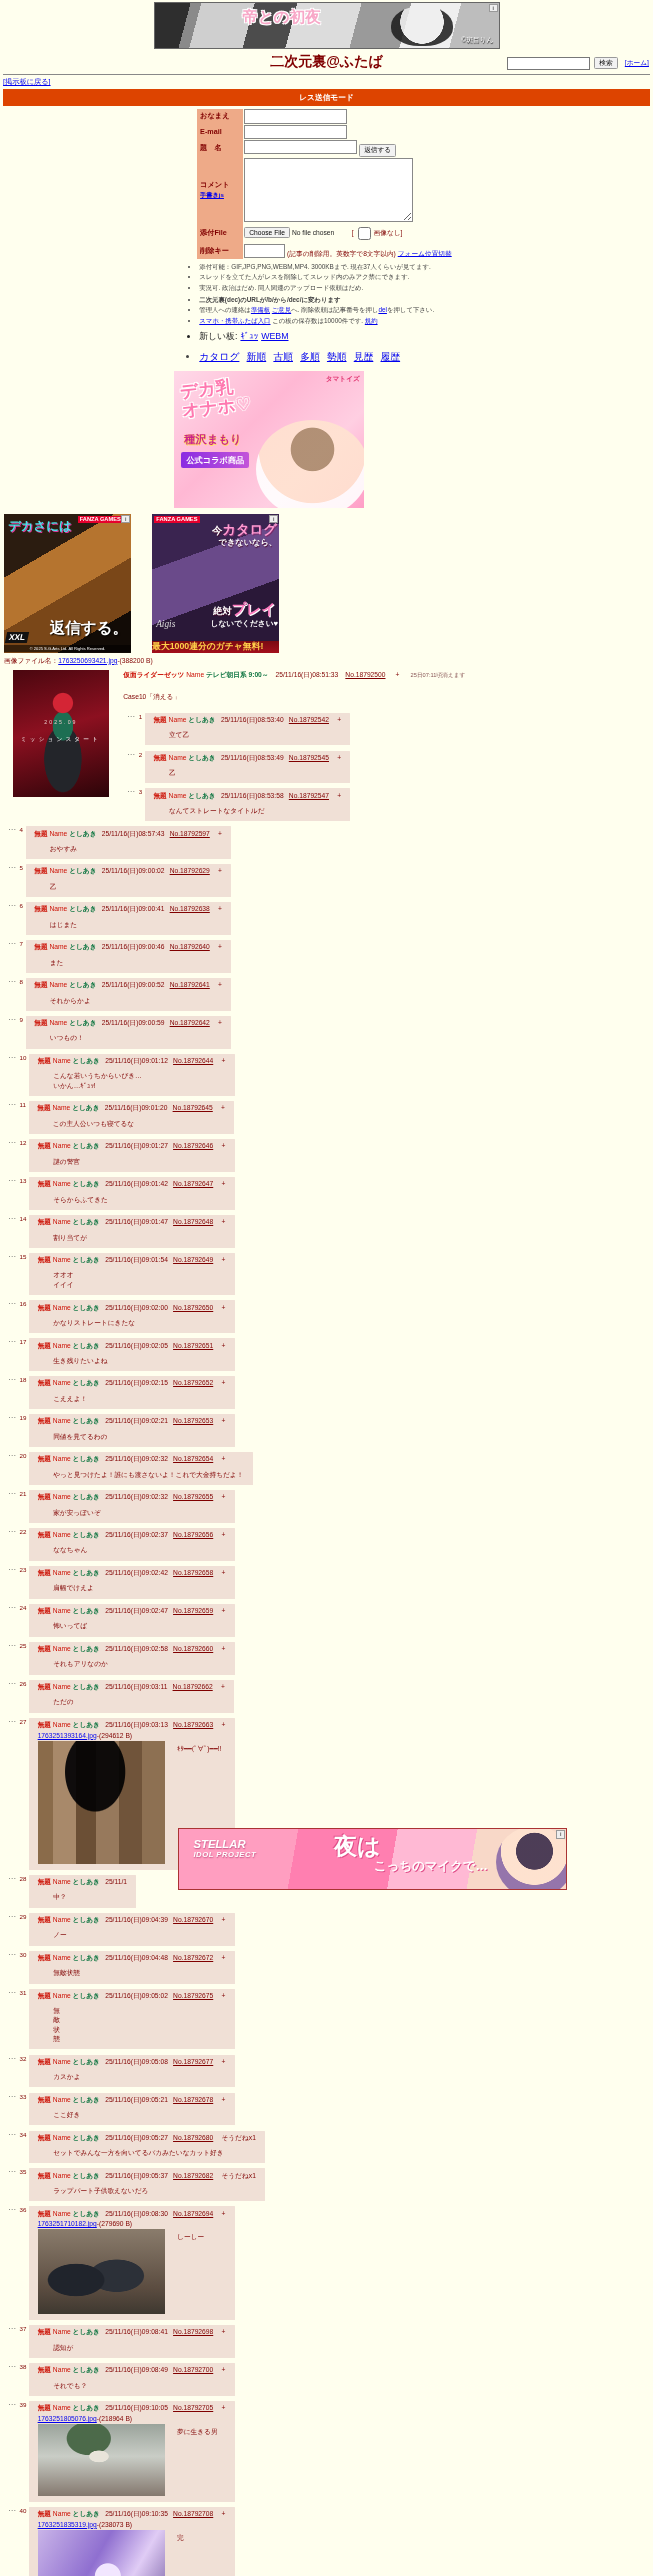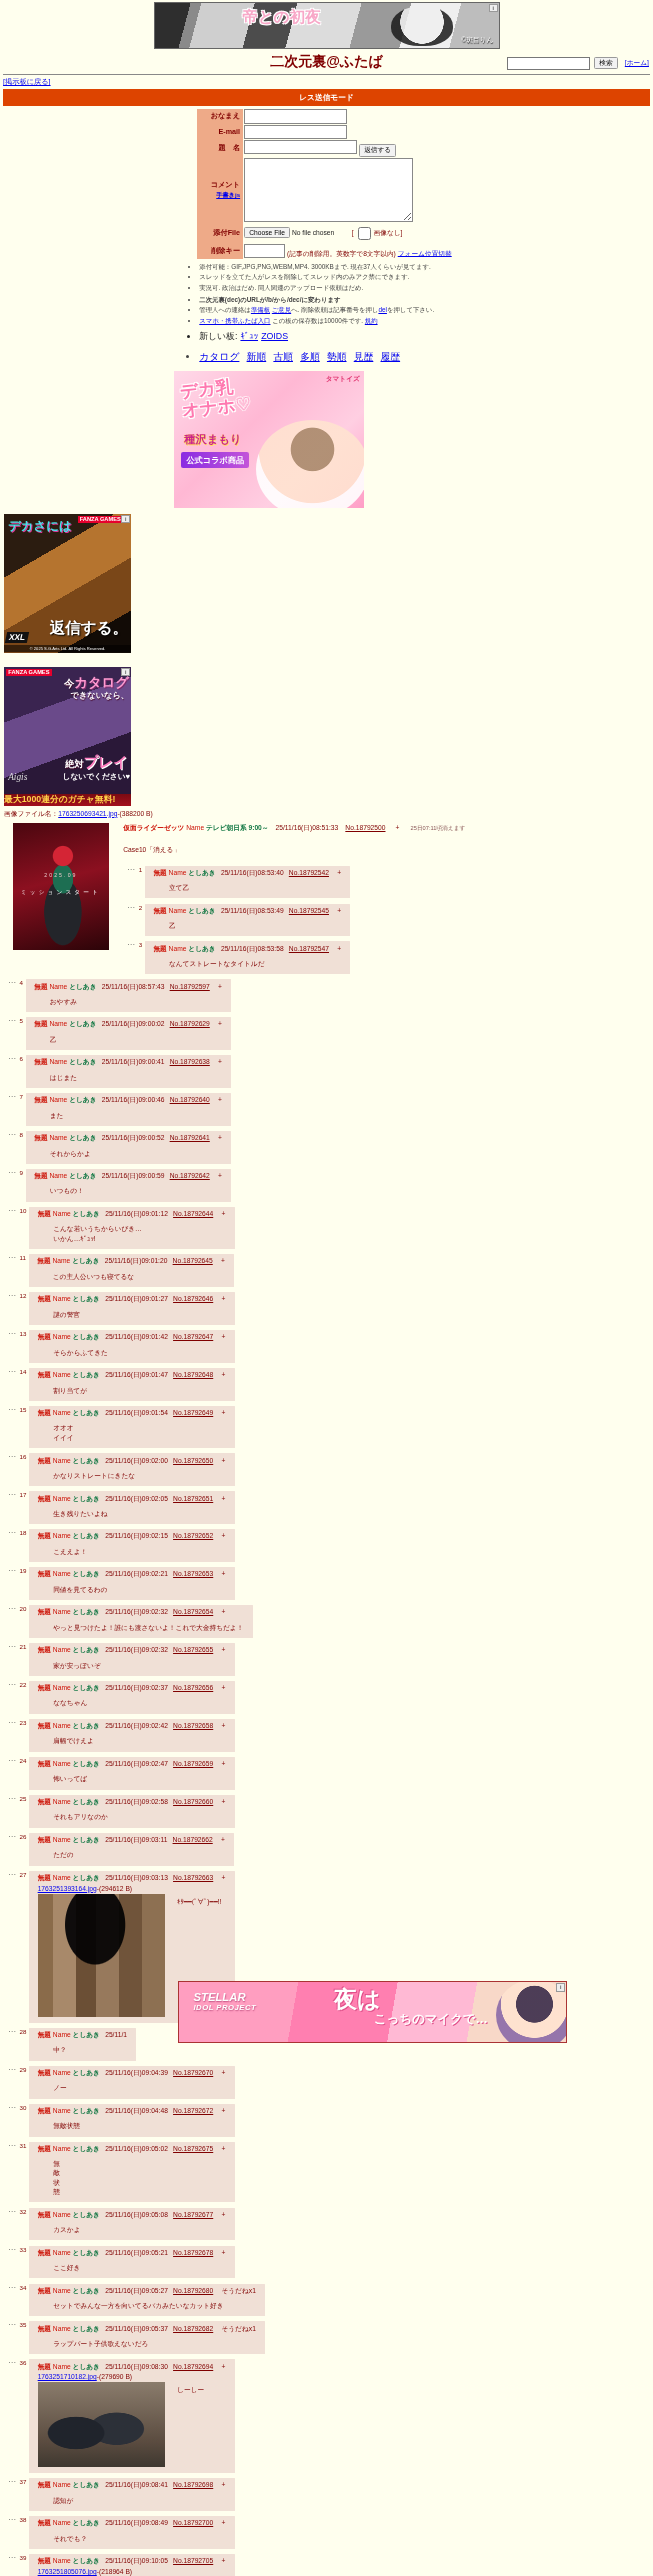--- a/index.html
+++ b/index.html
@@ -28,21 +28,21 @@
   .searchbox input{width:77px;height:9.3px;border:0.5px solid #777;background:#fff;vertical-align:middle;}
   .searchbox button{margin-left:2.1px;font-size:6.7px;padding:0.5px 4.1px;vertical-align:middle;background:#f2f2f2;border:0.5px solid #999;border-radius:1.5px;}
   hr{border:none;border-top:0.5px solid #888;margin:2.1px 3.1px;}
   .backlink{margin:1px 0 2.1px 3.1px;font-size:7.2px;}
   .modebar{background:#DD4400;color:#fff;font-weight:bold;text-align:center;font-size:7.7px;
     padding:3.1px 0;margin:1px 3.1px;}
   
   .formwrap{margin:3.1px 0 0 197px;}
   .ftable{border-collapse:collapse;}
   .ftable td{padding:0.5px 1px;vertical-align:top;}
-  .flabel{background:#EEAA88;color:#800000;font-weight:bold;text-align:right;width:40px;
+  .flabel{background:#EEAA88;color:#800000;font-weight:bold;text-align:left;width:40px;
     font-size:7.2px;padding:2.1px 3.1px !important;vertical-align:middle !important;margin-left:30px;}
   .ftable input[type=text],.ftable input[type=password]{border:0.5px solid #888;height:10.3px;background:#fff;}
   .in-name{width:97px;} .in-subj{width:107px;} .in-del{width:35px;}
   .ftable textarea{width:163px;height:58px;border:0.5px solid #888;background:#fff;resize:both;}
   .btn{font-size:6.7px;background:#f2f2f2;border:0.5px solid #999;border-radius:1.5px;padding:1px 4.1px;}
   .fnote{color:#800000;font-size:6.7px;}
   .tegaki{font-size:6.2px;}
   .delcell{width:289px;font-size:6.7px;color:#800000;}
   
   ul.notices,ul.boards,ul.catalog{margin:4.1px 0 0 190px;padding-left:9.3px;color:#444;}
@@ -57,21 +57,21 @@
     background:linear-gradient(135deg,#ffd9e8,#ffb8d4 40%,#ffcfe2 70%,#ff9ec6);overflow:hidden;}
   .tama .big{position:absolute;left:7.2px;top:7.2px;font-size:17.5px;font-weight:bold;color:#ff79b0;
     text-shadow:1px 1px 0 #fff,-1px -1px 0 #fff,1px -1px 0 #fff,-1px 1px 0 #fff;transform:rotate(-6deg);line-height:1.1;}
   .tama .chara{position:absolute;left:10.3px;top:61px;font-size:11.3px;font-weight:bold;color:#cc2090;
     text-shadow:0.5px 0.5px 0 #ffe355,-0.5px -0.5px 0 #ffe355;}
   .tama .badge{position:absolute;left:7.2px;top:81px;background:linear-gradient(90deg,#8a2be2,#c355d9);
     color:#fff;font-size:8.2px;font-weight:bold;padding:2.1px 5.2px;border-radius:2.1px;}
   .tama .brand{position:absolute;right:4.1px;top:3.1px;font-size:6.7px;font-weight:bold;color:#e0336f;}
   .tama .girl{position:absolute;right:-5.2px;bottom:-9.3px;width:113px;height:98px;border-radius:50%;
     background:radial-gradient(circle at 50% 30%,#a98a6a 0 24%,#ffe3d0 25% 60%,#fff 61%);opacity:.9;}
-  .adrow{margin:5.2px 0 0 4.1px;display:flex;gap:14px;flex-direction:column;}
+  .adrow{margin:5.2px 0 0 4.1px;display:flex;gap:21px;}
   .fz{position:relative;width:127px;height:139px;overflow:hidden;}
   .fz-l{background:linear-gradient(150deg,#2b1c10 0 30%,#b5742f 30% 55%,#7a4718 55% 80%,#120b06 80%);}
   .fz-r{background:linear-gradient(160deg,#3a2450 0 30%,#6a4a8a 30% 60%,#2a1838 60%);}
   .fz .logo{position:absolute;font-size:5.7px;font-weight:bold;color:#fff;background:#e6002d;padding:0.5px 2.1px;}
   .fz-l .logo{right:8.2px;top:2.1px;} .fz-r .logo{left:2.1px;top:2.1px;}
   .fz-l .t1{position:absolute;left:4.1px;top:4.1px;font-size:12.4px;font-weight:bold;color:#49e0e8;
     text-shadow:1px 1px 0 #e23a9a;}
   .fz-l .t2{position:absolute;right:3.1px;bottom:13.4px;font-size:15.5px;font-weight:bold;color:#fff;
     text-shadow:1px 1px 1.5px #000;}
   .fz-l .xxl{position:absolute;left:2.1px;bottom:9.3px;font-size:8.2px;font-weight:bold;color:#fff;background:#111;padding:1px 3.1px;transform:skewX(-12deg);}
@@ -209,21 +209,21 @@
 
 <ul class="notices" id="notices">
     <li>添付可能：GIF,JPG,PNG,WEBM,MP4. 3000KBまで. 現在37人くらいが見てます.</li>
     <li>スレッドを立てた人がレスを削除してスレッド内のみアク禁にできます.</li>
     <li>実況可. 政治はだめ. 同人関連のアップロード依頼はだめ.</li>
     <li class="rednote">二次元裏(dec)のURLが/b/から/dec/に変わります</li>
     <li><span>管理人への連絡は</span><a href="#">準備板</a><span> </span><a href="#">ご意見</a><span>へ. 削除依頼は記事番号を押し</span><a href="#">del</a><span>を押して下さい.</span></li>
     <li><a href="#">スマホ・携帯ふたば入口</a><span> この板の保存数は10000件です. </span><a href="#">規約</a></li>
   </ul>
 <ul class="boards">
-  <li><span>新しい板:</span><span id="boardlinks"><a href="#">ｷﾞｭｯ</a><a href="#">ZOIDS</a></span></li>
+  <li><span>新しい板:</span><span id="boardlinks"><a href="#">ｷﾞｭｯ</a><a href="#">WEBM</a></span></li>
 </ul>
 <ul class="catalog">
     <li id="catlinks"><a href="#">カタログ</a><a href="#">新順</a><a href="#">古順</a><a href="#">多順</a><a href="#">勢順</a><a href="#">見歴</a><a href="#">履歴</a></li>
   </ul>
 
 <div class="tama">
   <div class="girl"></div>
   <div class="big"><span>デカ乳</span><br><span>オナホ♡</span></div>
   <div class="chara">種沢まもり</div>
   <div class="badge">公式コラボ商品</div>

